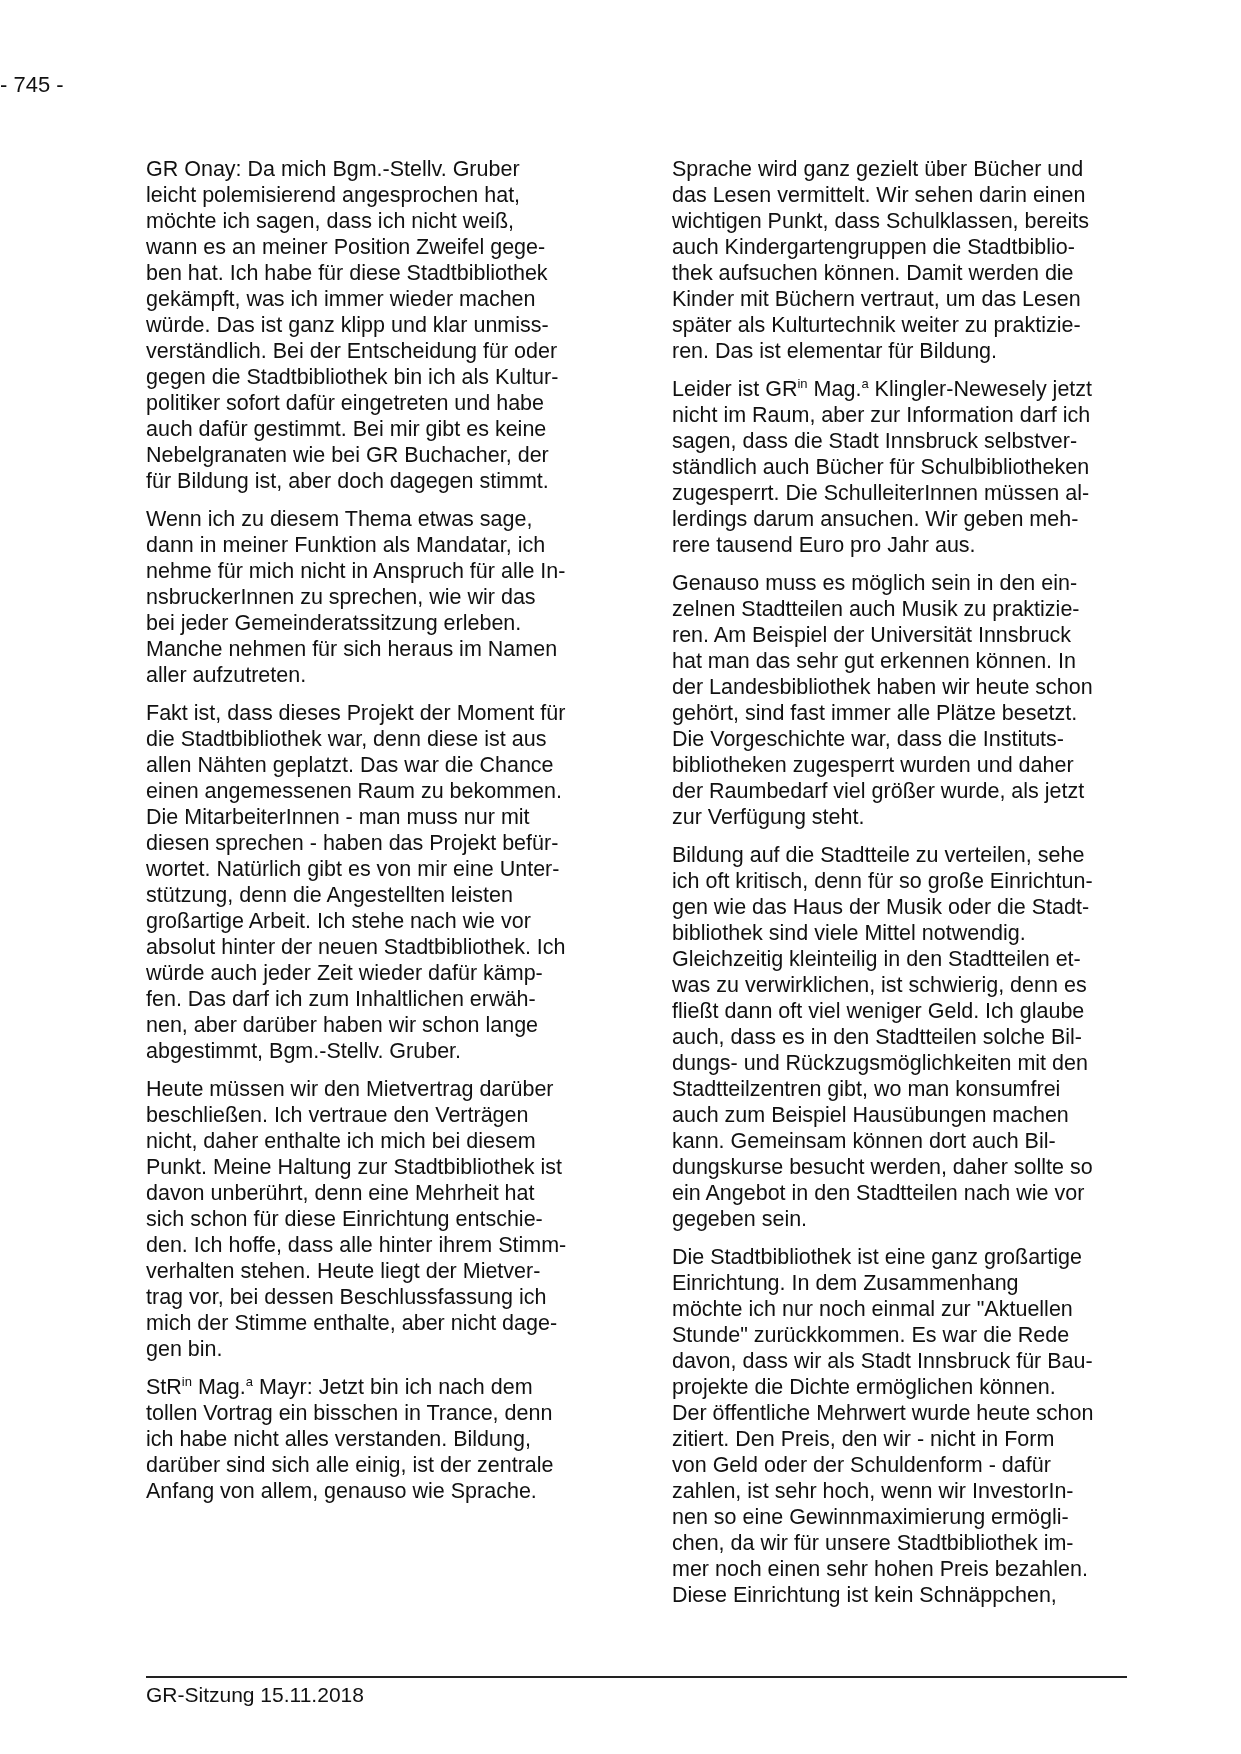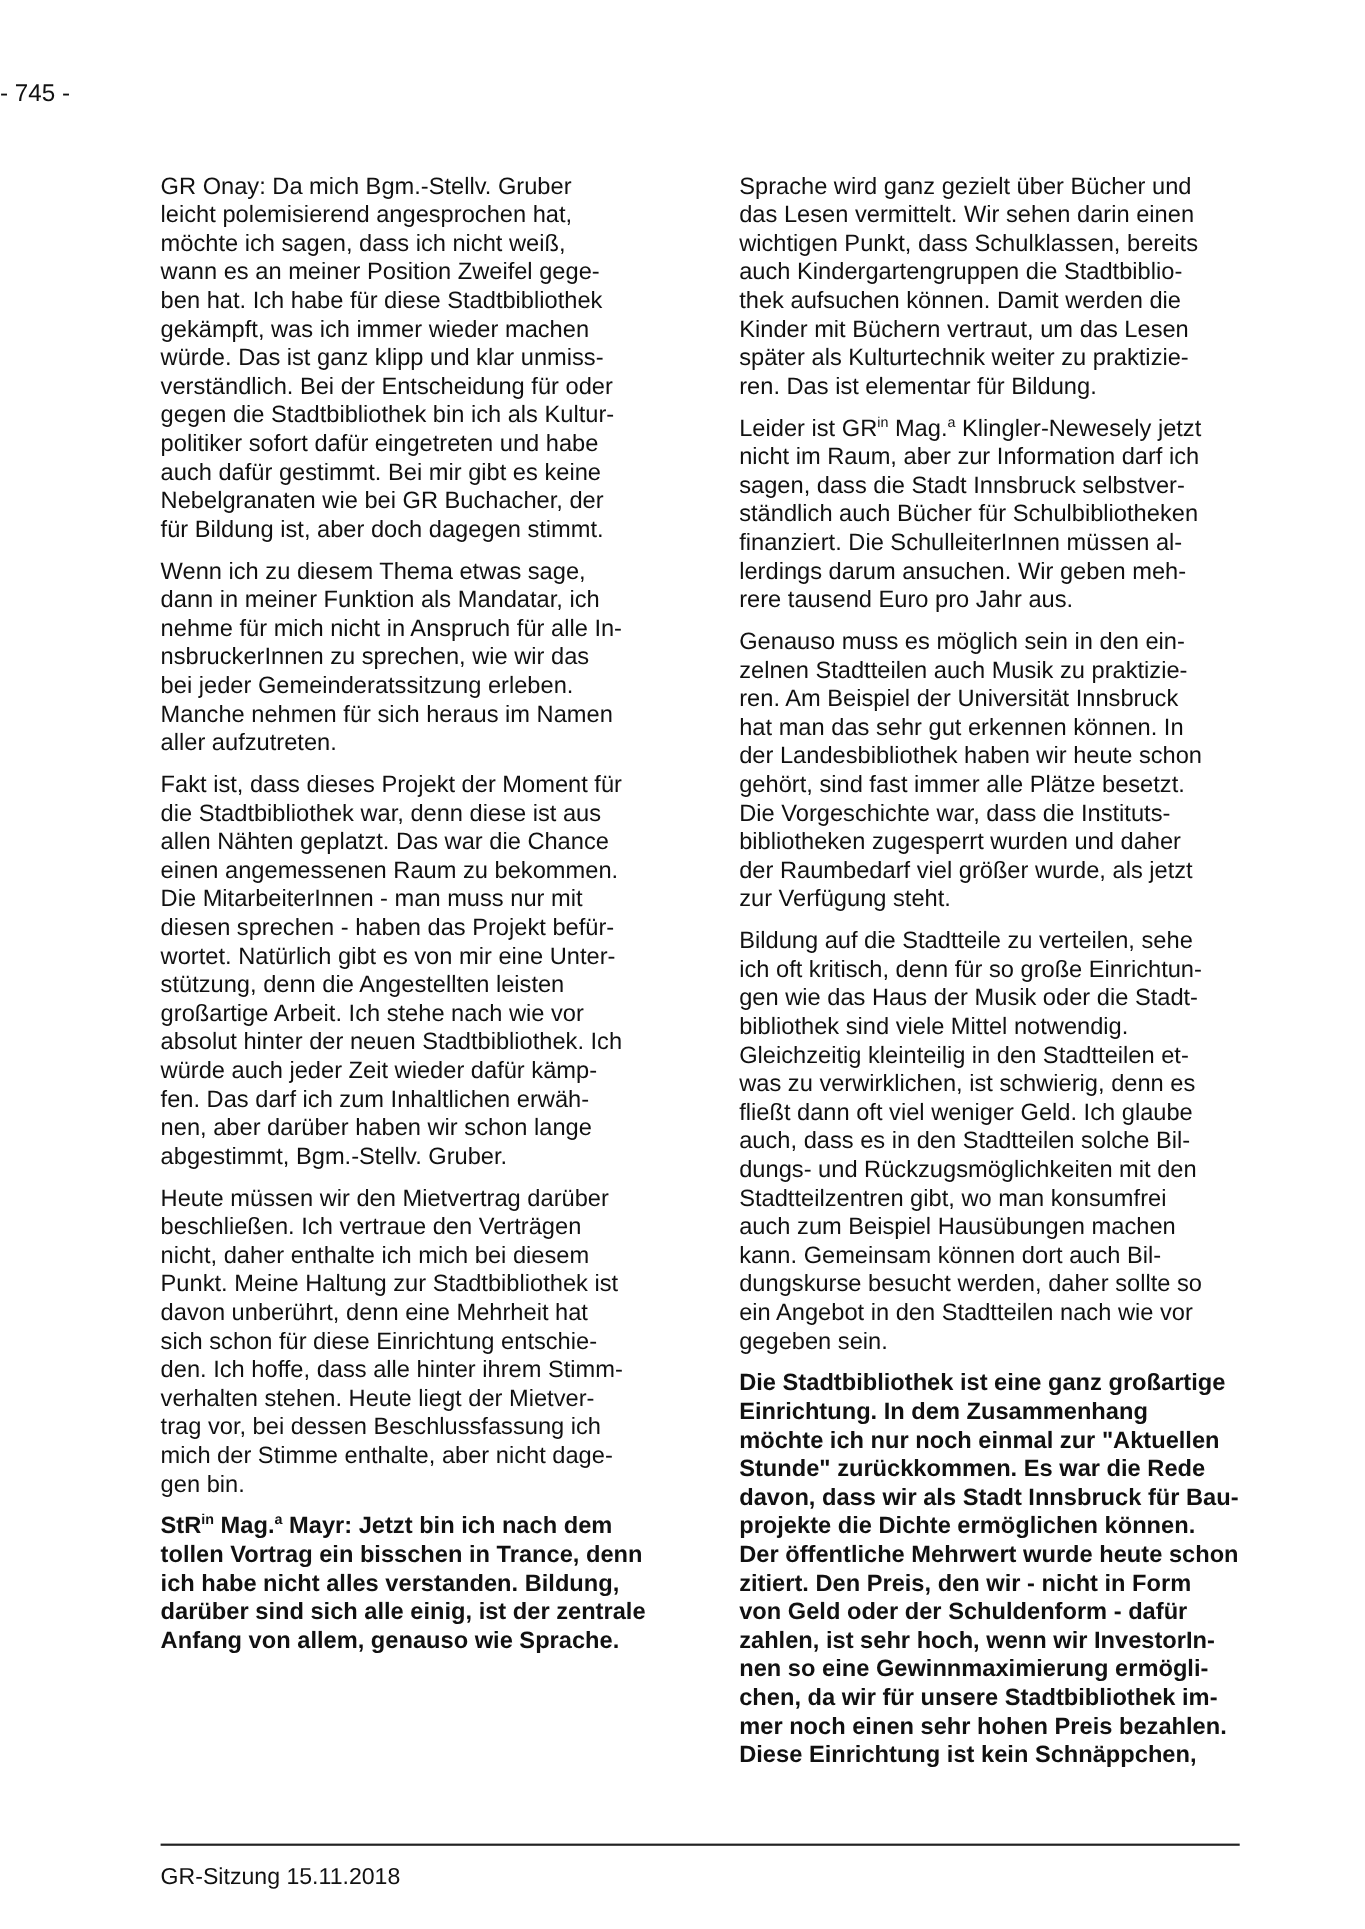--- a/index.html
+++ b/index.html
@@ -30,34 +30,34 @@
   }
   .col {
     width: 500px;
     font-size: 21.5px;
     line-height: 26px;
   }
   .col p {
     margin: 0 0 12px 0;
     white-space: pre-line;
   }
-  .col p:last-child { margin-bottom: 0; font-weight: bold; }
+  .col p:last-child { margin-bottom: 0; }
   sup {
     font-size: 13px;
     line-height: 0;
     vertical-align: super;
     text-align: right;
   }
   .footer {
     position: absolute;
     left: 146px;
     width: 981px;
     top: 1676px;
     border-top: 2px solid #222222;
-    padding-top: 16px;
+    padding-top: 4px;
     font-size: 21px;
     line-height: 25px;
   }
 </style>
 </head>
 <body>
 
 <div class="page">
 
   <div class="page-number">- 745 -</div>
@@ -123,21 +123,21 @@
 wichtigen Punkt, dass Schulklassen, bereits
 auch Kindergartengruppen die Stadtbiblio-
 thek aufsuchen können. Damit werden die
 Kinder mit Büchern vertraut, um das Lesen
 später als Kulturtechnik weiter zu praktizie-
 ren. Das ist elementar für Bildung.</p>
       <p><span>Leider ist GR</span><sup>in</sup><span> Mag.</span><sup>a</sup><span> Klingler-Newesely jetzt
 nicht im Raum, aber zur Information darf ich
 sagen, dass die Stadt Innsbruck selbstver-
 ständlich auch Bücher für Schulbibliotheken
-finanziert. Die SchulleiterInnen müssen al-
+zugesperrt. Die SchulleiterInnen müssen al-
 lerdings darum ansuchen. Wir geben meh-
 rere tausend Euro pro Jahr aus.</span></p>
       <p>Genauso muss es möglich sein in den ein-
 zelnen Stadtteilen auch Musik zu praktizie-
 ren. Am Beispiel der Universität Innsbruck
 hat man das sehr gut erkennen können. In
 der Landesbibliothek haben wir heute schon
 gehört, sind fast immer alle Plätze besetzt.
 Die Vorgeschichte war, dass die Instituts-
 bibliotheken zugesperrt wurden und daher

